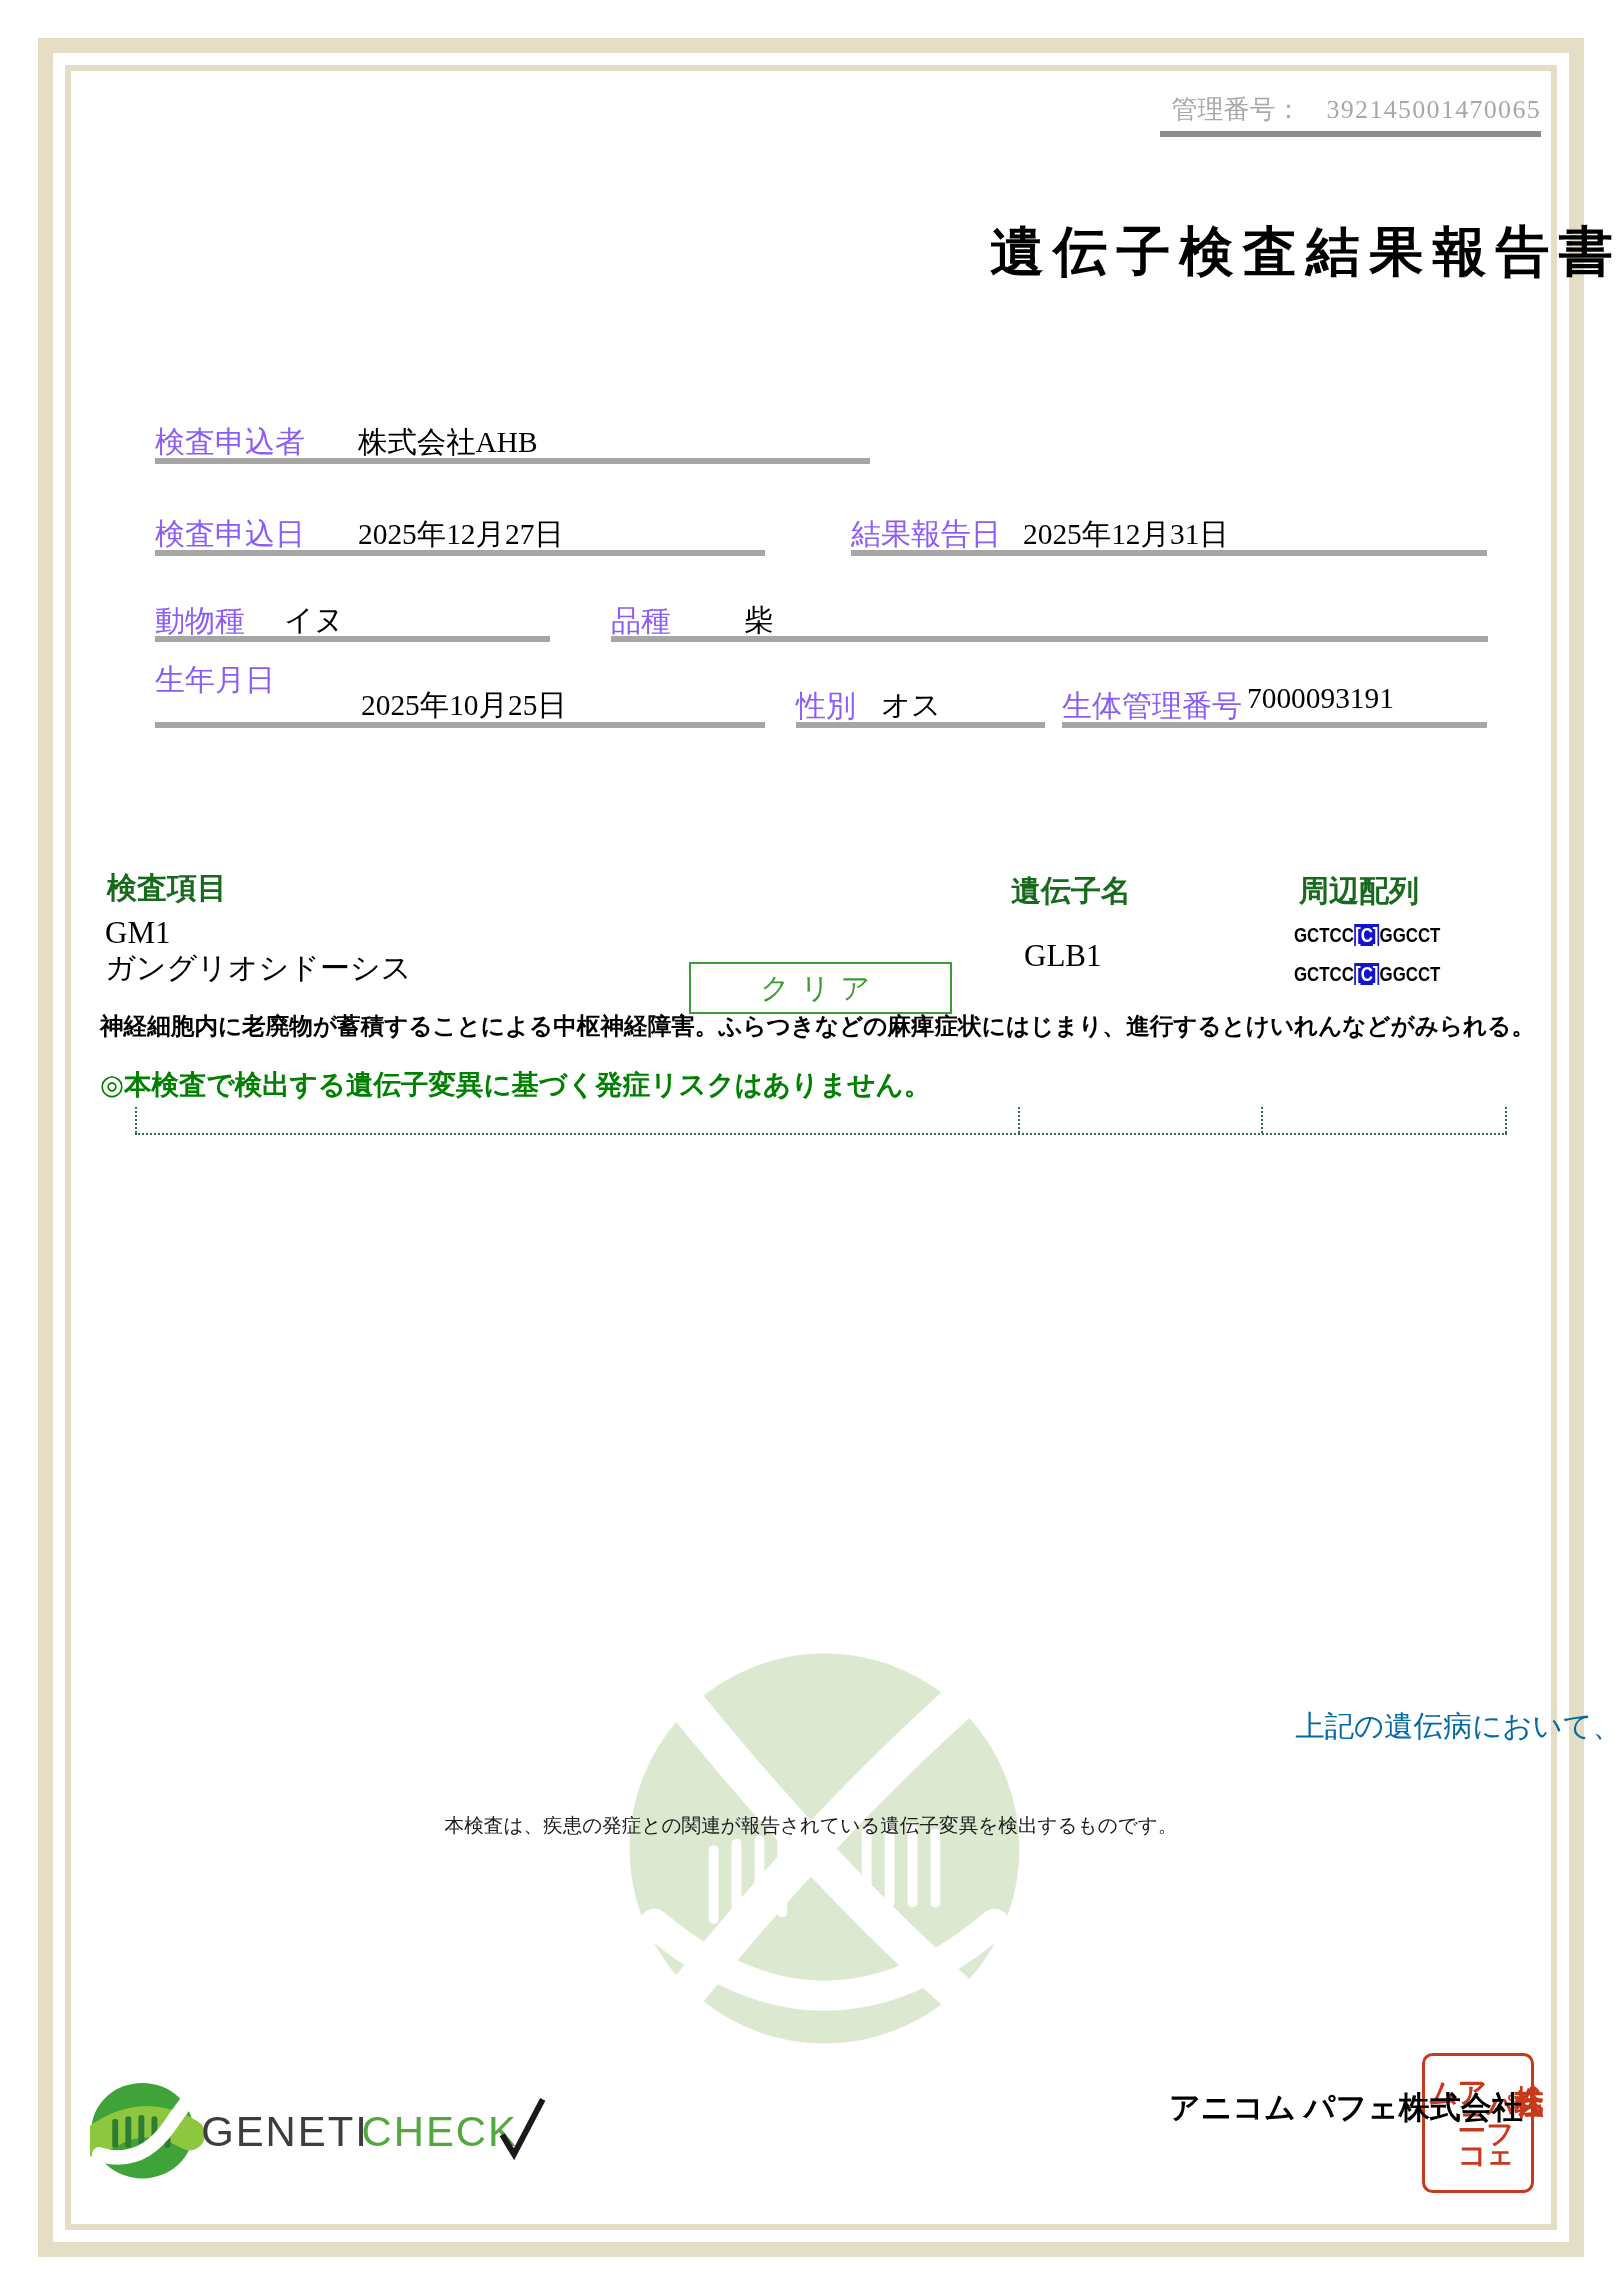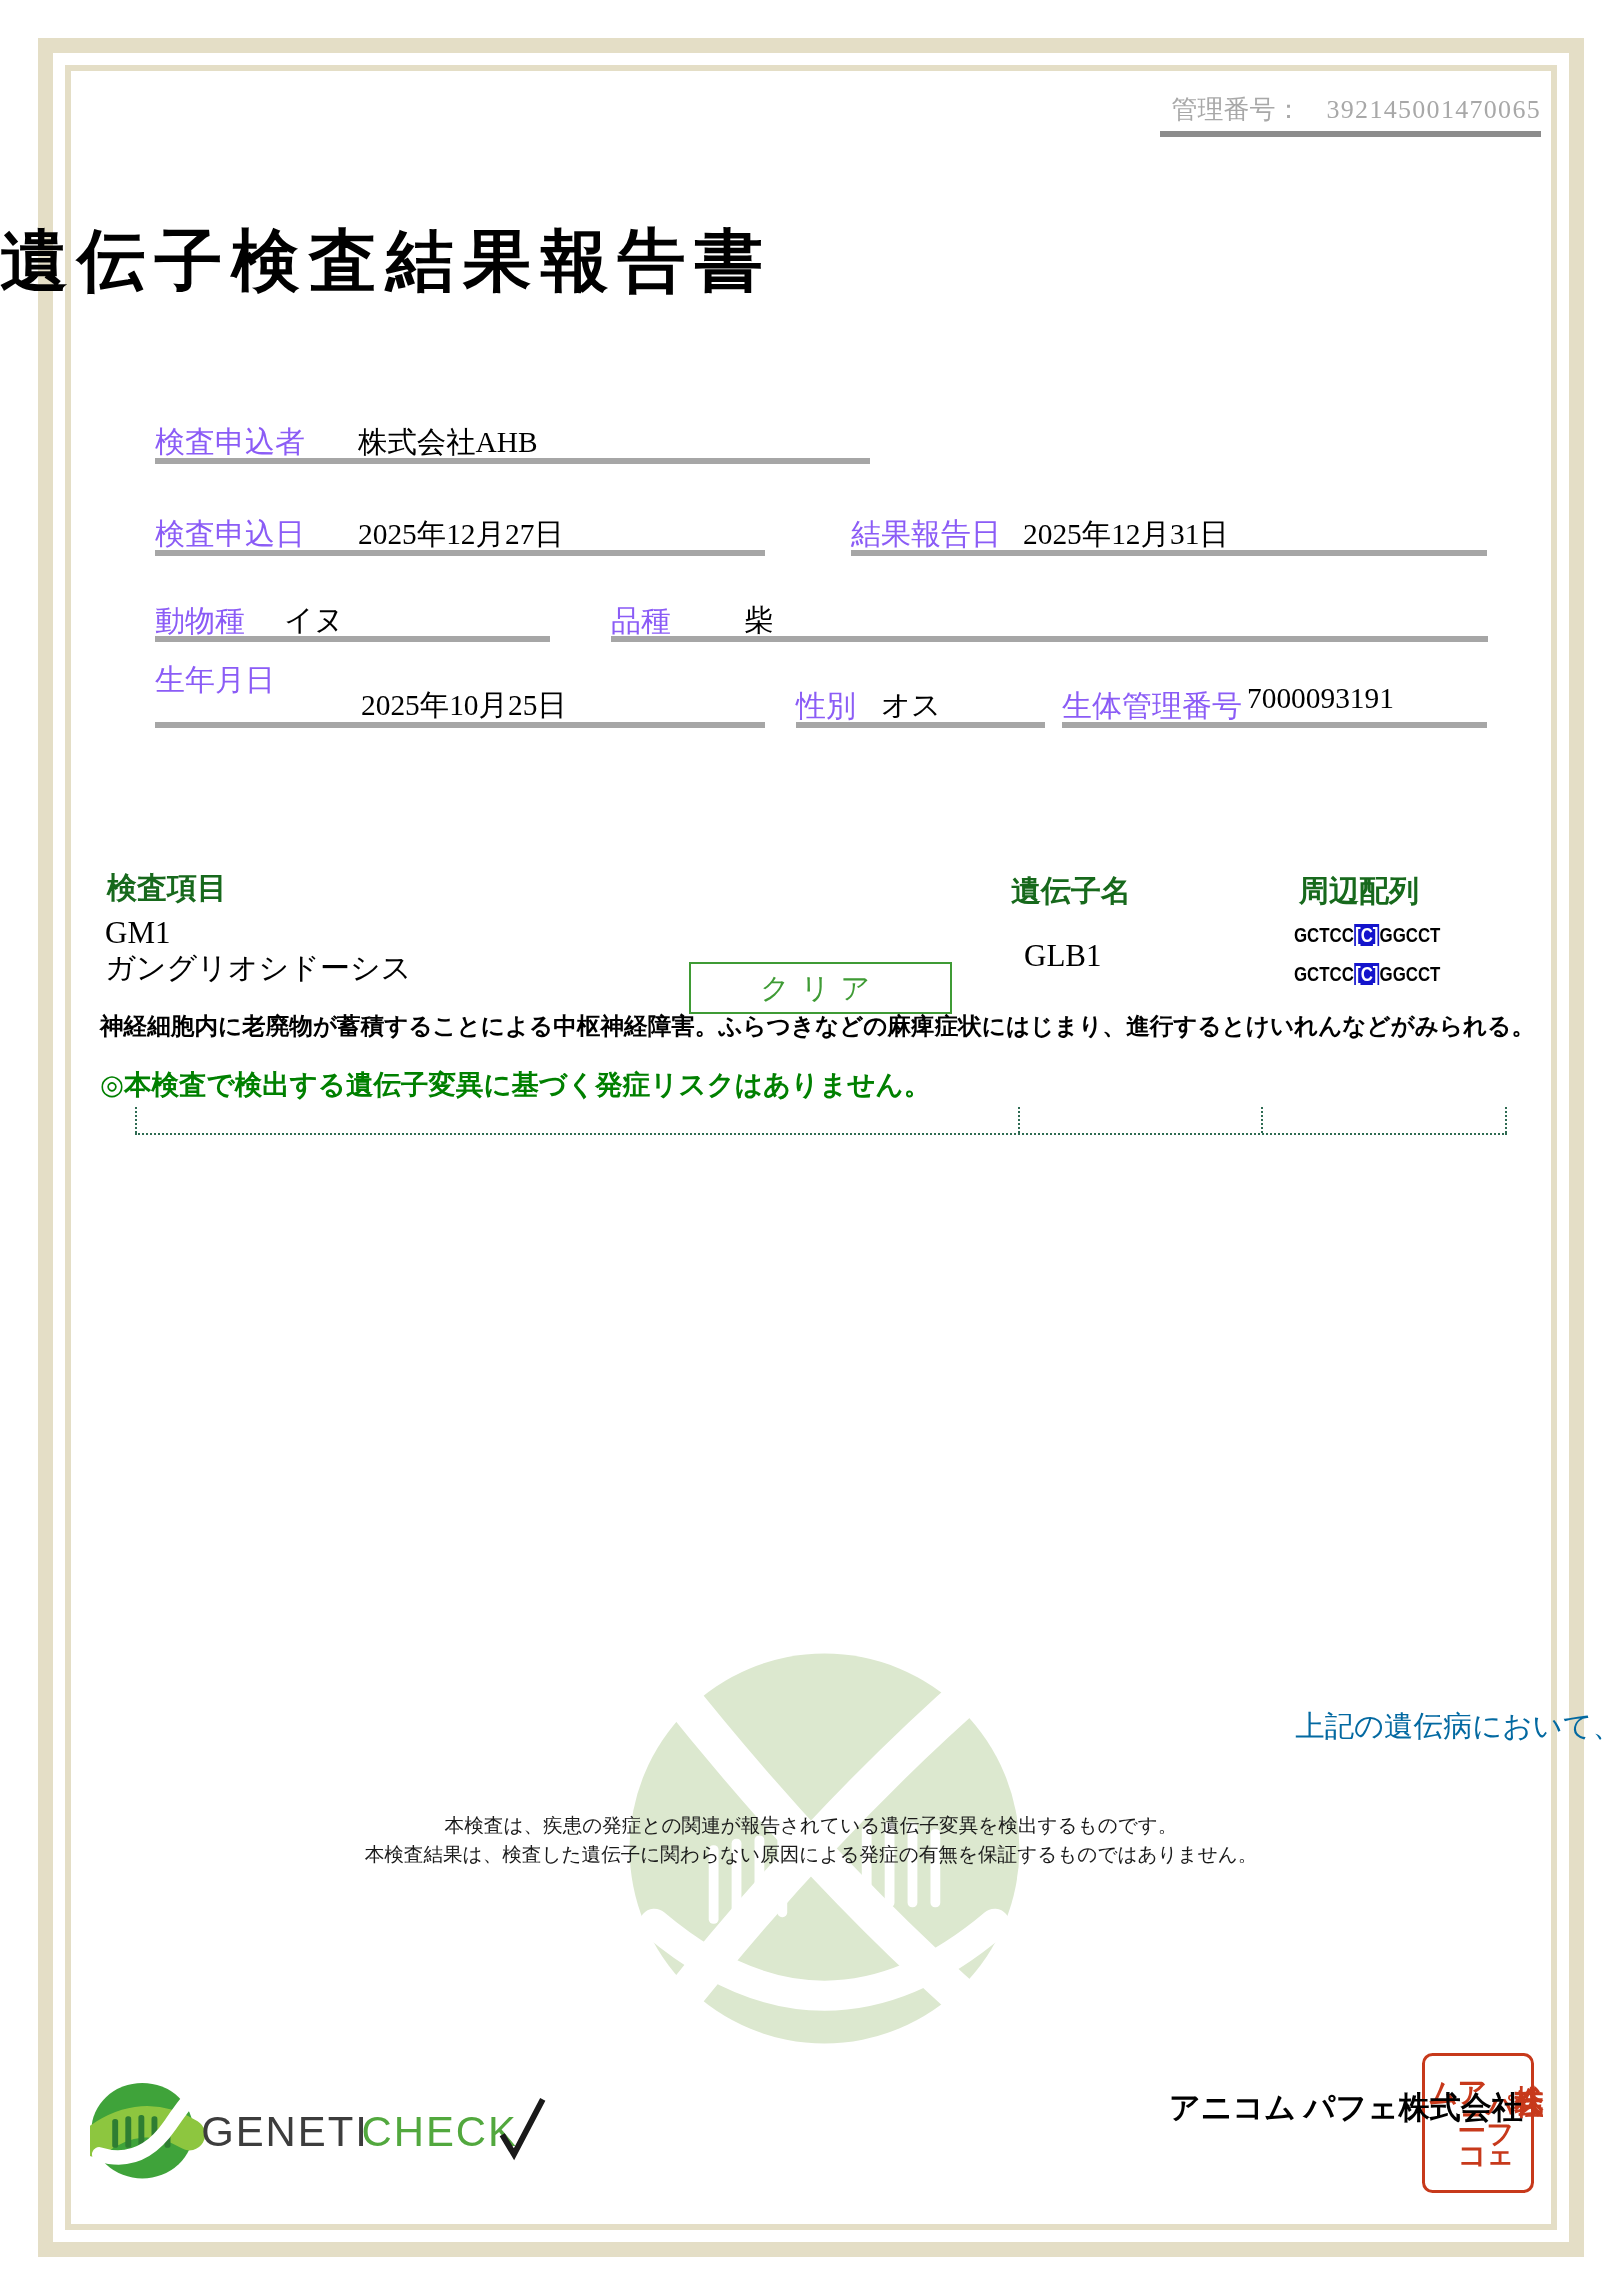--- a/index.html
+++ b/index.html
@@ -13,22 +13,22 @@
   .frame-inner{position:absolute;left:65px;top:65px;right:65px;bottom:65px;
     border:6.5px solid #e4dec6;pointer-events:none;}
 
   
   .mgmt{position:absolute;top:92px;left:1165px;width:376px;text-align:right;
     color:#a8a8a8;font-size:26px;white-space:nowrap;}
   .mgmt .num{margin-left:25px;letter-spacing:1.3px;}
   .mgmt-line{position:absolute;left:1160px;top:131px;width:381px;height:5.9px;background:#8c8c8c;}
 
   
-  .title{position:absolute;top:216px;left:0;width:1622px;text-align:left;
-    font-size:68px;font-weight:700;color:#000;letter-spacing:9.2px;white-space:nowrap;}
+  .title{position:absolute;top:216px;left:0;width:1622px;text-align:right;
+    font-size:54px;font-weight:700;color:#000;letter-spacing:9.2px;white-space:nowrap;}
 
   
   .flabel{position:absolute;font-size:30px;font-weight:400;color:#8b5cf6;white-space:nowrap;}
   .fvalue{position:absolute;font-size:29.4px;font-weight:400;color:#000;white-space:nowrap;}
   .uline{position:absolute;height:5.9px;background:#a6a6a6;}
 
   
   .sec-header{position:absolute;font-size:30px;font-weight:700;color:#17691c;white-space:nowrap;}
   .item-code{position:absolute;left:105px;top:915px;font-size:31px;color:#000;}
   .item-name{position:absolute;left:105px;top:948px;font-size:30px;color:#000;white-space:nowrap;}
@@ -160,21 +160,20 @@
       <rect x="432" y="265" width="15" height="130" rx="7"></rect>
       <rect x="467" y="275" width="15" height="120" rx="7"></rect>
     </g>
   </svg>
 
   <div class="summary">
     <div>上記の遺伝病において、</div>
   </div>
   <div class="disclaimer">
     <div>本検査は、疾患の発症との関連が報告されている遺伝子変異を検出するものです。</div>
-    <div>本検査結果は、検査した遺伝子に関わらない原因による発症の有無を保証するものではありません。</div>
   </div>
 
   <svg class="logo" width="458" height="108" viewBox="0 0 700 165">
     <ellipse cx="80" cy="76" rx="78" ry="73" fill="#3fa33a"></ellipse>
     <path d="M8 92 Q80 38 152 82" stroke="#8dc63f" stroke-width="48" fill="none" stroke-linecap="round"></path>
     <g fill="#2e7d32">
       <rect x="34" y="58" width="9" height="44" rx="4"></rect>
       <rect x="54" y="54" width="9" height="48" rx="4"></rect>
       <rect x="74" y="52" width="9" height="50" rx="4"></rect>
       <rect x="94" y="54" width="9" height="48" rx="4"></rect>

